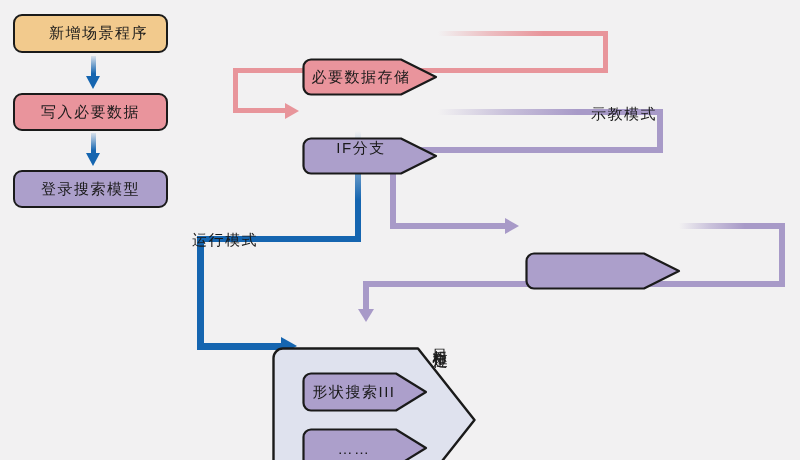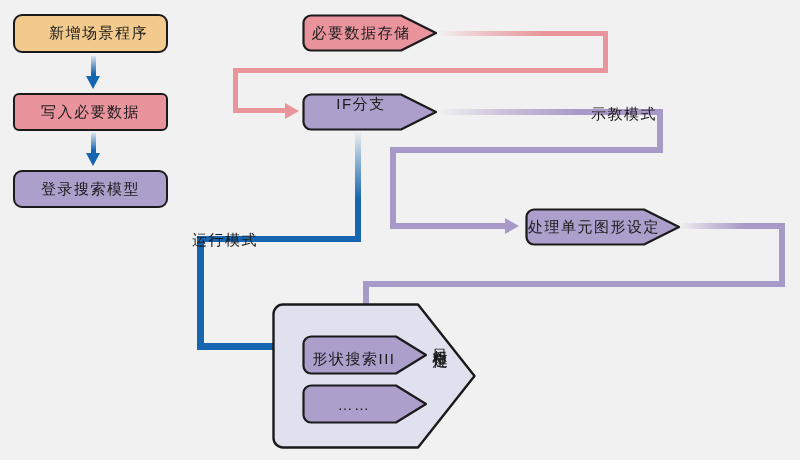--- a/index.html
+++ b/index.html
@@ -18,25 +18,25 @@
   .flow-box{
     position:absolute;
     box-sizing:border-box;
     border:2px solid #1a1a1a;
     border-radius:9px;
     display:flex;align-items:center;justify-content:center;
     font-size:15px;letter-spacing:1.5px;
     color:#1a1a1a;
   }
   .fill-tan{background:#F2CA8D;}
-  .fill-pink{background:#E9949C;border-radius:6px;}
+  .fill-pink{background:#E9949C;}
   .fill-purple{background:#AC9FCB;}
 
   
-  .pent{position:absolute;}
+  .pent{position:absolute;margin-top:44px;}
   .pent svg{display:block;}
   .pent .pent-label{
     position:absolute;top:0;left:0;height:100%;
     display:flex;align-items:center;justify-content:center;
     font-size:15px;letter-spacing:1.5px;white-space:nowrap;
   }
 
   
   .seg{position:absolute;}
   .pink-solid{background:#E8959B;}
@@ -130,30 +130,29 @@
     <svg width="136" height="38" viewBox="0 0 136 38">
       <path d="M9,1.5 L99,1.5 L134,19 L99,36.5 L9,36.5 A7.5,7.5 0 0 1 1.5,29 L1.5,9 A7.5,7.5 0 0 1 9,1.5 Z" stroke="#1a1a1a" stroke-width="2.2" stroke-linejoin="round" fill="#AC9FCB"></path>
     </svg>
     <div class="pent-label" style="width:118px;">IF分支</div>
   </div>
 
   <div class="pent" style="left:525px;top:208px;width:156px;height:38px;">
     <svg width="156" height="38" viewBox="0 0 156 38">
       <path d="M9,1.5 L119,1.5 L154,19 L119,36.5 L9,36.5 A7.5,7.5 0 0 1 1.5,29 L1.5,9 A7.5,7.5 0 0 1 9,1.5 Z" stroke="#1a1a1a" stroke-width="2.2" stroke-linejoin="round" fill="#AC9FCB"></path>
     </svg>
-    <div class="pent-label" style="width:138px;">处理单元图形设定</div>
   </div>
 
   <div class="pent" style="left:272px;top:303px;width:205px;height:146px;">
     <svg width="205" height="146" viewBox="0 0 205 146">
       <path d="M11,1.5 L146,1.5 L202.5,73 L146,144.5 L11,144.5 A9.5,9.5 0 0 1 1.5,135 L1.5,11 A9.5,9.5 0 0 1 11,1.5 Z" stroke="#1a1a1a" stroke-width="2.4" stroke-linejoin="round" fill="#DFE2EE"></path>
     </svg>
   </div>
 
-  <div class="pent" style="left:302px;top:335px;width:126px;height:49px;">
+  <div class="pent" style="left:302px;top:328px;width:126px;height:40px;">
     <svg width="126" height="40" viewBox="0 0 126 40">
       <path d="M9,1.5 L94,1.5 L124,20 L94,38.5 L9,38.5 A7.5,7.5 0 0 1 1.5,31 L1.5,9 A7.5,7.5 0 0 1 9,1.5 Z" stroke="#1a1a1a" stroke-width="2.2" stroke-linejoin="round" fill="#AC9FCB"></path>
     </svg>
     <div class="pent-label" style="width:104px;">形状搜索III</div>
   </div>
 
   <div class="pent" style="left:302px;top:384px;width:126px;height:40px;">
     <svg width="126" height="40" viewBox="0 0 126 40">
       <path d="M9,1.5 L94,1.5 L124,20 L94,38.5 L9,38.5 A7.5,7.5 0 0 1 1.5,31 L1.5,9 A7.5,7.5 0 0 1 9,1.5 Z" stroke="#1a1a1a" stroke-width="2.2" stroke-linejoin="round" fill="#AC9FCB"></path>
     </svg>

